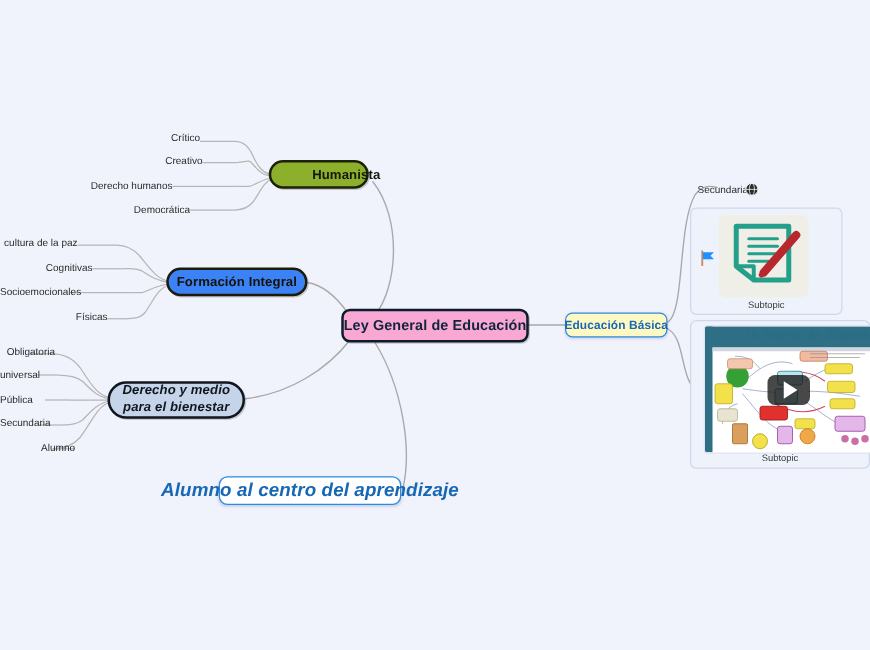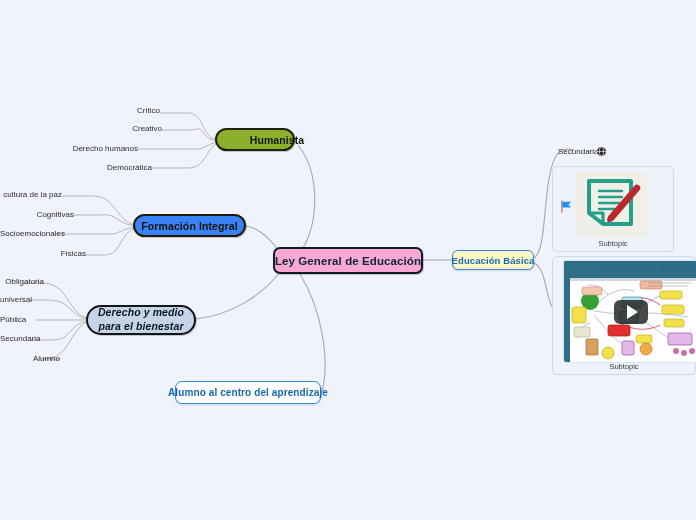--- a/index.html
+++ b/index.html
@@ -77,22 +77,23 @@
     box-shadow: 1px 1px 0 rgba(0,0,0,0.18);
     font-style: italic;
   }
   .node-steel span { display: block; }
 
   .node-outline {
     border-radius: 7px;
     background: #ffffff;
     border: 1.6px solid #2f8ae0;
     color: #1767b5;
-    font-size: 10px;
+    font-size: 15px;
     box-shadow: 0 1px 2px rgba(40,80,160,0.18);
+    font-style: italic;
   }
 
   .node-outline-sm {
     border-radius: 6px;
     background: #fef9c3;
     border: 1.6px solid #2f8ae0;
     color: #1767b5;
     font-size: 9.5px;
     box-shadow: 0 1px 2px rgba(40,80,160,0.18);
   }

